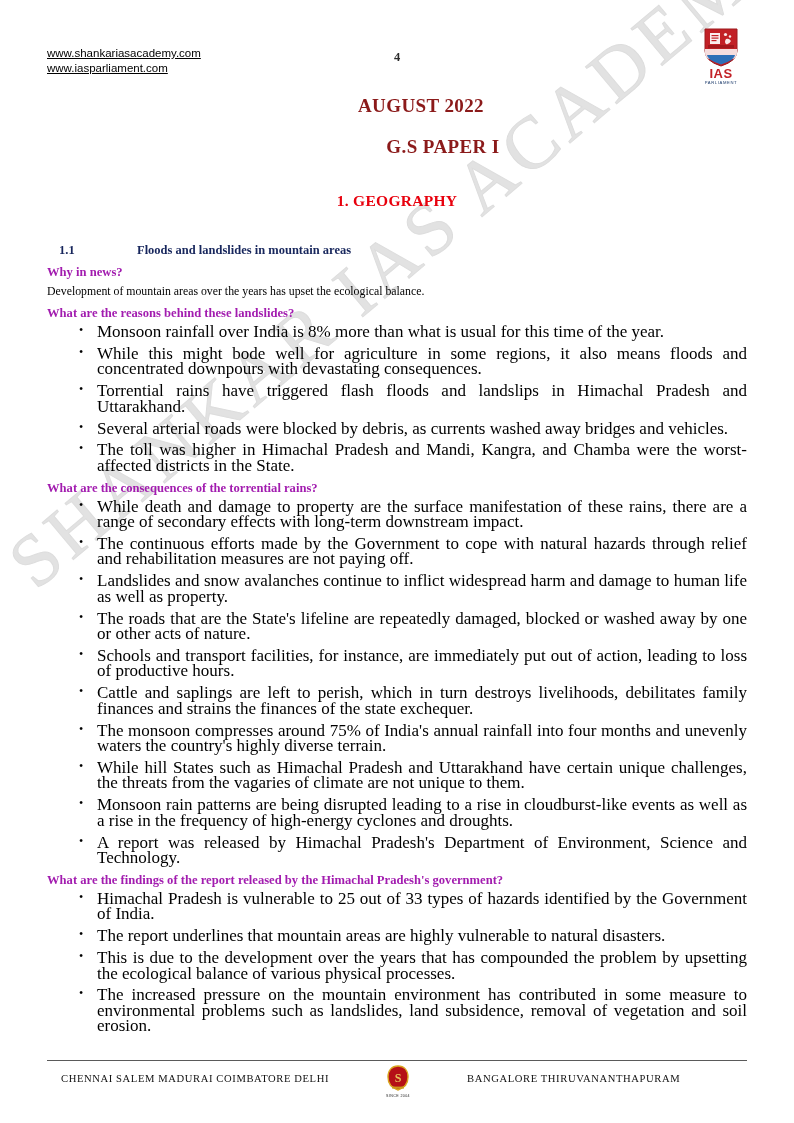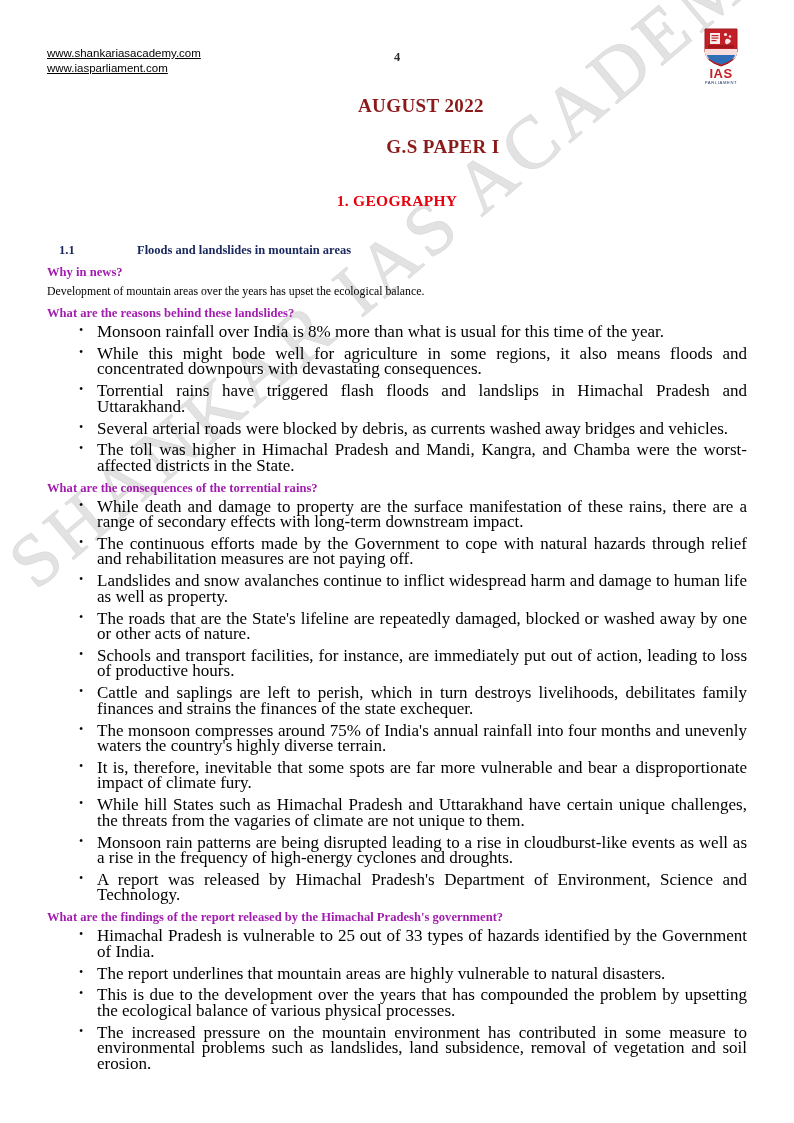--- a/index.html
+++ b/index.html
@@ -300,33 +300,48 @@
           <div>
             <div class="q-head">What are the consequences of the torrential rains?</div>
             <ul class="bullets">
               <li>While death and damage to property are the surface manifestation of these rains, there are a range of secondary effects with long-term downstream impact.</li>
               <li>The continuous efforts made by the Government to cope with natural hazards through relief and rehabilitation measures are not paying off.</li>
               <li>Landslides and snow avalanches continue to inflict widespread harm and damage to human life as well as property.</li>
               <li>The roads that are the State's lifeline are repeatedly damaged, blocked or washed away by one or other acts of nature.</li>
               <li>Schools and transport facilities, for instance, are immediately put out of action, leading to loss of productive hours.</li>
               <li>Cattle and saplings are left to perish, which in turn destroys livelihoods, debilitates family finances and strains the finances of the state exchequer.</li>
               <li>The monsoon compresses around 75% of India's annual rainfall into four months and unevenly waters the country's highly diverse terrain.</li>
-              <li>It is, therefore, inevitable that some spots are far more vulnerable and bear a disproportionate impact of climate fury.</li>
               <li>While hill States such as Himachal Pradesh and Uttarakhand have certain unique challenges, the threats from the vagaries of climate are not unique to them.</li>
               <li>Monsoon rain patterns are being disrupted leading to a rise in cloudburst-like events as well as a rise in the frequency of high-energy cyclones and droughts.</li>
               <li>A report was released by Himachal Pradesh's Department of Environment, Science and Technology.</li>
             </ul>
           </div>
           <div>
             <div class="q-head">What are the findings of the report released by the Himachal Pradesh's government?</div>
             <ul class="bullets">
               <li>Himachal Pradesh is vulnerable to 25 out of 33 types of hazards identified by the Government of India.</li>
               <li>The report underlines that mountain areas are highly vulnerable to natural disasters.</li>
               <li>This is due to the development over the years that has compounded the problem by upsetting the ecological balance of various physical processes.</li>
               <li>The increased pressure on the mountain environment has contributed in some measure to environmental problems such as landslides, land subsidence, removal of vegetation and soil erosion.</li>
             </ul>
           </div>
         </div>
     </div>
   </div>
 
+  <div class="footer">
+    <div class="footer-rule"></div>
+    <div class="footer-row">
+      <div class="footer-cities left">CHENNAI  SALEM  MADURAI  COIMBATORE  DELHI</div>
+      <div class="footer-logo">
+        <svg width="26" height="28" viewBox="0 0 26 28">
+          <path d="M13 1 C19 1 23 5 23 12 C23 19 19 23 13 25 C7 23 3 19 3 12 C3 5 7 1 13 1 Z" fill="#b51017" stroke="#d9a520" stroke-width="1.4"></path>
+          <text x="13" y="16.5" text-anchor="middle" font-family="Liberation Serif, serif" font-size="12" font-weight="bold" fill="#e8c25a">S</text>
+          <path d="M4 20 Q13 27 22 20 Q13 24.5 4 20 Z" fill="#d9a520"></path>
+          <rect x="7" y="21.5" width="12" height="2.2" fill="#c99a1c" opacity="0.8"></rect>
+        </svg>
+        <div class="since">SINCE 2004</div>
+      </div>
+      <div class="footer-cities right">BANGALORE  THIRUVANANTHAPURAM</div>
+    </div>
+  </div>
 
 </div>
 
 </body></html>

